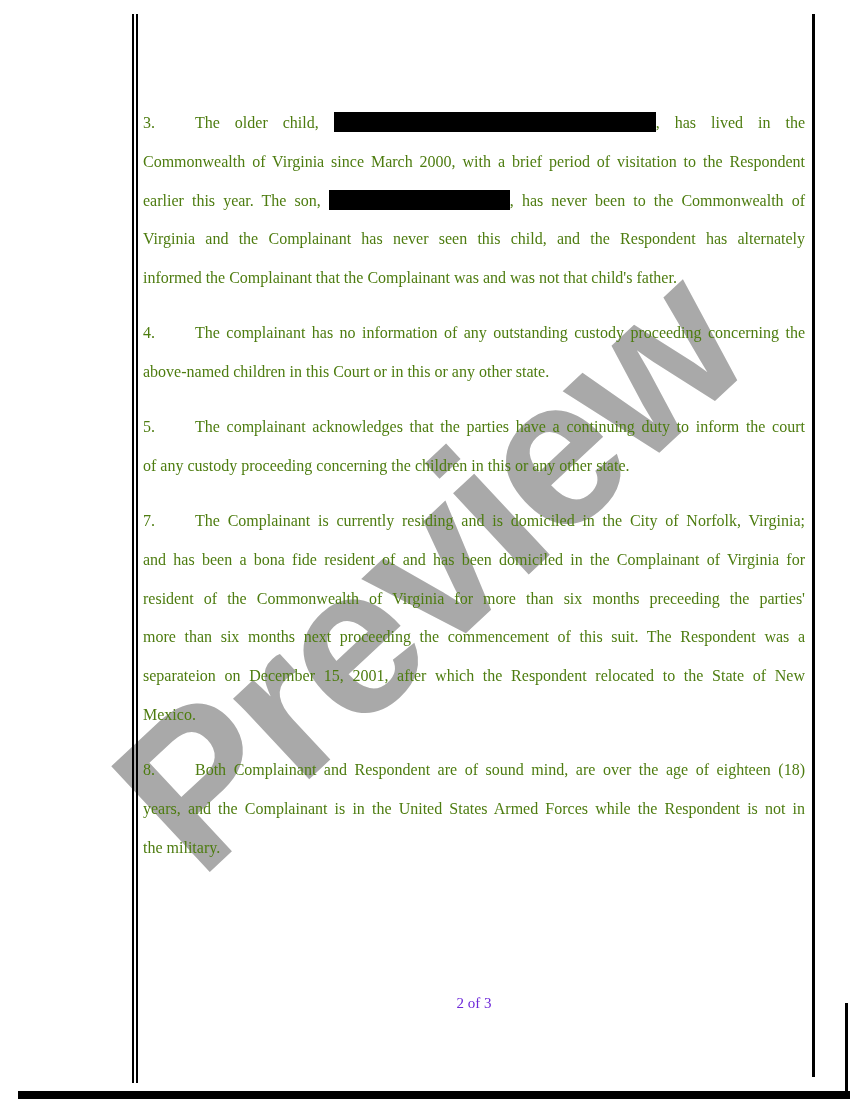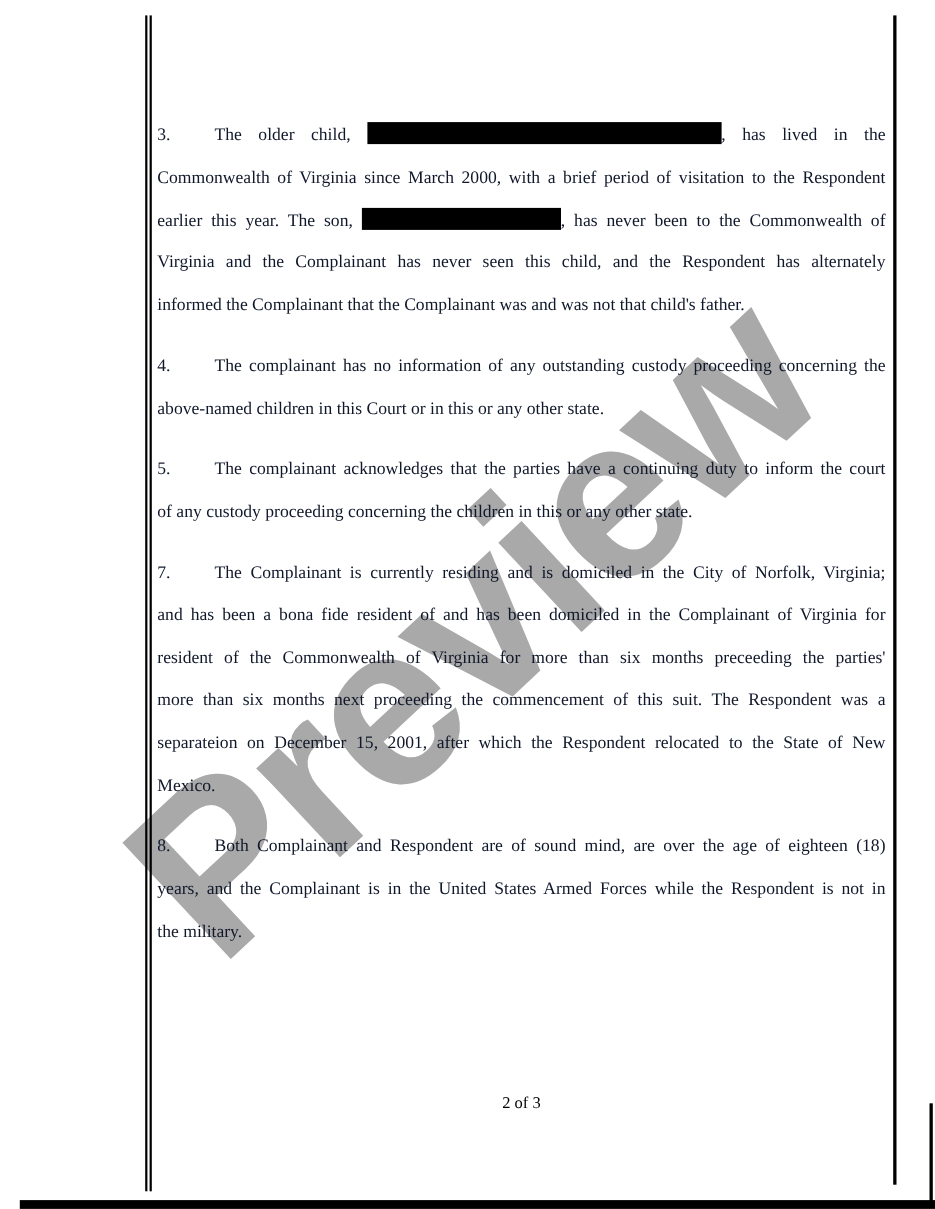--- a/index.html
+++ b/index.html
@@ -30,21 +30,21 @@
     color: #a9a9a9;
     white-space: nowrap;
     z-index: 1;
     user-select: none;
   }
 
   
   .doc-body {
     position: absolute; left: 143px; top: 104px; width: 662px;
     z-index: 2;
-    color: #0f172a;
+    color: #4d7c0f;
   }
   .para { margin-bottom: 16.3px; }
   .line {
     font-size: 16px;
     line-height: 38.8px;
     text-align: justify;
     text-align-last: left;
   }
   .line.just { text-align-last: justify; }
   .pnum { display: inline-block; width: 52px; }
@@ -54,21 +54,21 @@
     height: 20px;
     vertical-align: -4px;
   }
   .redact.wide   { width: 322px; }
   .redact.narrow { width: 181px; }
 
   .footer {
     position: absolute; left: 143px; top: 995px; width: 662px;
     text-align: center;
     font-size: 15px;
-    color: #000000;
+    color: #6d28d9;
     z-index: 2;
   }
 </style>
 </head>
 <body>
 
 <div class="watermark">Preview</div>
 
 <div class="doc-body">
     <div class="para">

